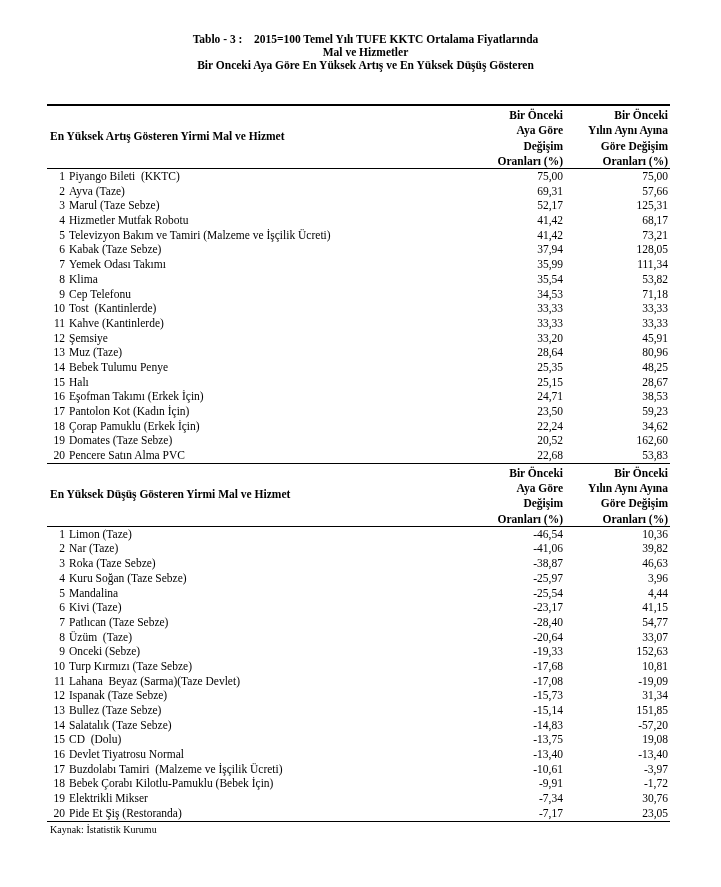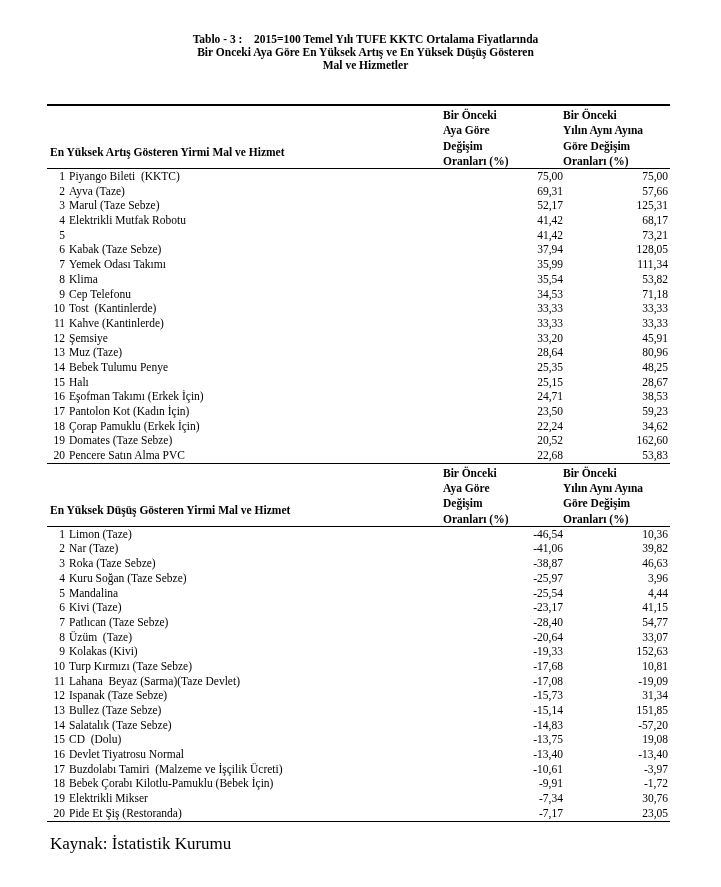--- a/index.html
+++ b/index.html
@@ -3,40 +3,40 @@
   <meta charset="utf-8">
   <style>
     html, body { margin:0; padding:0; background:#ffffff; }
     body { width:721px; height:887px; position:relative; overflow:hidden;
            font-family:"Liberation Serif","DejaVu Serif",serif; color:#000; }
     .title { position:absolute; left:0; top:33px; width:721px; text-align:center;
              font-weight:bold; font-size:11.5px; line-height:13px; }
     .title div { white-space:pre;margin-left:10px; }
     .tbl { position:absolute; left:47px; top:104px; width:623px; }
     .hdr { position:relative; height:62px; border-top:2px solid #000; border-bottom:1.5px solid #000; }
-    .hdr-label { position:absolute; left:3px; top:24px; font-weight:bold; font-size:11.5px;margin-top:16px; }
-    .hdr-c { position:absolute; top:2px; font-weight:bold; font-size:11.5px; line-height:15.3px; }
+    .hdr-label { position:absolute; left:3px; top:24px; font-weight:bold; font-size:11.5px; }
+    .hdr-c { position:absolute; top:2px; font-weight:bold; font-size:11.5px; line-height:15.3px; text-align:right; }
     .hdr-c1 { right:107px; width:120px; }
     .hdr-c2 { right:2px; width:105px; }
     .rows { position:relative; }
     .row { position:relative; height:14.7px; font-size:11.5px; line-height:14.7px; }
     .row .num { position:absolute; left:0; width:18px; text-align:right; }
     .row .name { position:absolute; left:22px; white-space:pre; }
     .row .v1 { position:absolute; right:107px; text-align:right; }
     .row .v2 { position:absolute; right:2px; text-align:right; }
     .sec-end { border-bottom:1.5px solid #000; }
     .hdr2 { border-top:none; }
   </style>
 </head>
 <body>
 
 <div class="title">
   <div>Tablo - 3 :    2015=100 Temel Yılı TUFE KKTC Ortalama Fiyatlarında</div>
+  <div>Mal ve Hizmetler</div>
   <div>Bir Onceki Aya Göre En Yüksek Artış ve En Yüksek Düşüş Gösteren</div>
-  <div>Mal ve Hizmetler</div>
 </div>
 
 <div class="tbl">
   <div class="hdr">
     <div class="hdr-label">En Yüksek Artış Gösteren Yirmi Mal ve Hizmet</div>
     <div class="hdr-c hdr-c1">
       <div>Bir Önceki</div>
       <div>Aya Göre</div>
       <div>Değişim</div>
       <div>Oranları (%)</div>
@@ -62,26 +62,27 @@
         <span class="v2">57,66</span>
       </div>
       <div class="row">
         <span class="num">3</span>
         <span class="name">Marul (Taze Sebze)</span>
         <span class="v1">52,17</span>
         <span class="v2">125,31</span>
       </div>
       <div class="row">
         <span class="num">4</span>
-        <span class="name">Elektrikli Mutfak Robotu</span>
+        <span class="name">Hizmetler Mutfak Robotu</span>
         <span class="v1">41,42</span>
         <span class="v2">68,17</span>
       </div>
       <div class="row">
         <span class="num">5</span>
+        <span class="name">Televizyon Bakım ve Tamiri (Malzeme ve İşçilik Ücreti)</span>
         <span class="v1">41,42</span>
         <span class="v2">73,21</span>
       </div>
       <div class="row">
         <span class="num">6</span>
         <span class="name">Kabak (Taze Sebze)</span>
         <span class="v1">37,94</span>
         <span class="v2">128,05</span>
       </div>
       <div class="row">
@@ -229,21 +230,21 @@
         <span class="v2">54,77</span>
       </div>
       <div class="row">
         <span class="num">8</span>
         <span class="name">Üzüm  (Taze)</span>
         <span class="v1">-20,64</span>
         <span class="v2">33,07</span>
       </div>
       <div class="row">
         <span class="num">9</span>
-        <span class="name">Kolakas (Kivi)</span>
+        <span class="name">Onceki (Sebze)</span>
         <span class="v1">-19,33</span>
         <span class="v2">152,63</span>
       </div>
       <div class="row">
         <span class="num">10</span>
         <span class="name">Turp Kırmızı (Taze Sebze)</span>
         <span class="v1">-17,68</span>
         <span class="v2">10,81</span>
       </div>
       <div class="row">
@@ -302,15 +303,15 @@
       </div>
       <div class="row">
         <span class="num">20</span>
         <span class="name">Pide Et Şiş (Restoranda)</span>
         <span class="v1">-7,17</span>
         <span class="v2">23,05</span>
       </div>
     </div>
 
   <div class="source-wrap" style="position:relative;height:16px;">
-    <div style="position:absolute;left:3px;top:12px;font-size:17px;">Kaynak: İstatistik Kurumu</div>
+    <div style="position:absolute;left:3px;top:2px;font-size:10px;">Kaynak: İstatistik Kurumu</div>
   </div>
 </div>
 
 </body></html>

